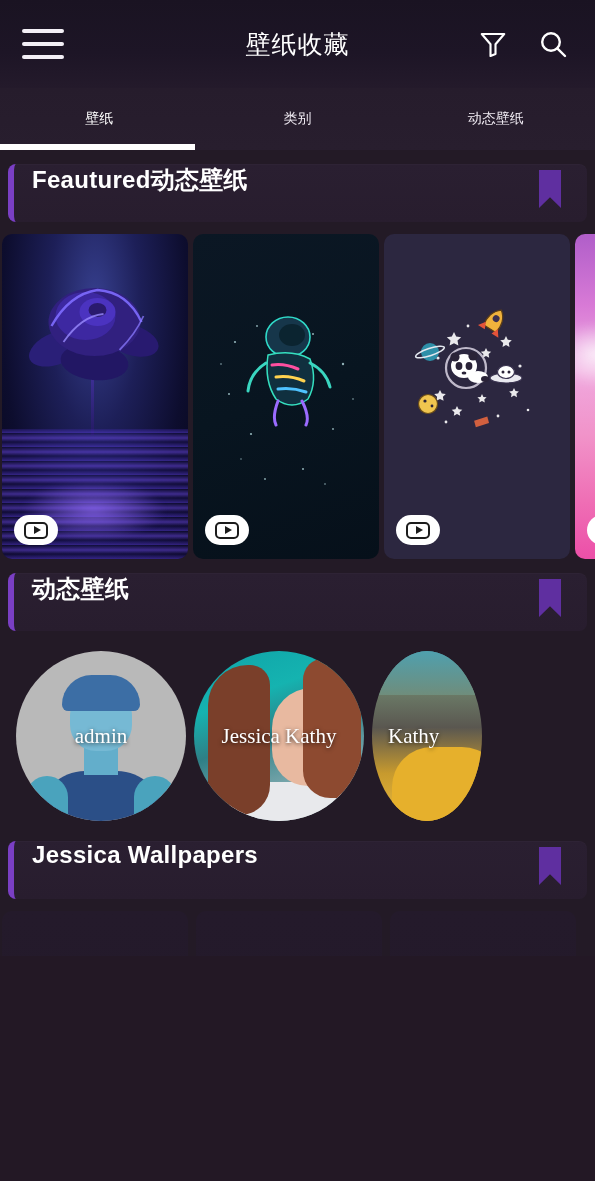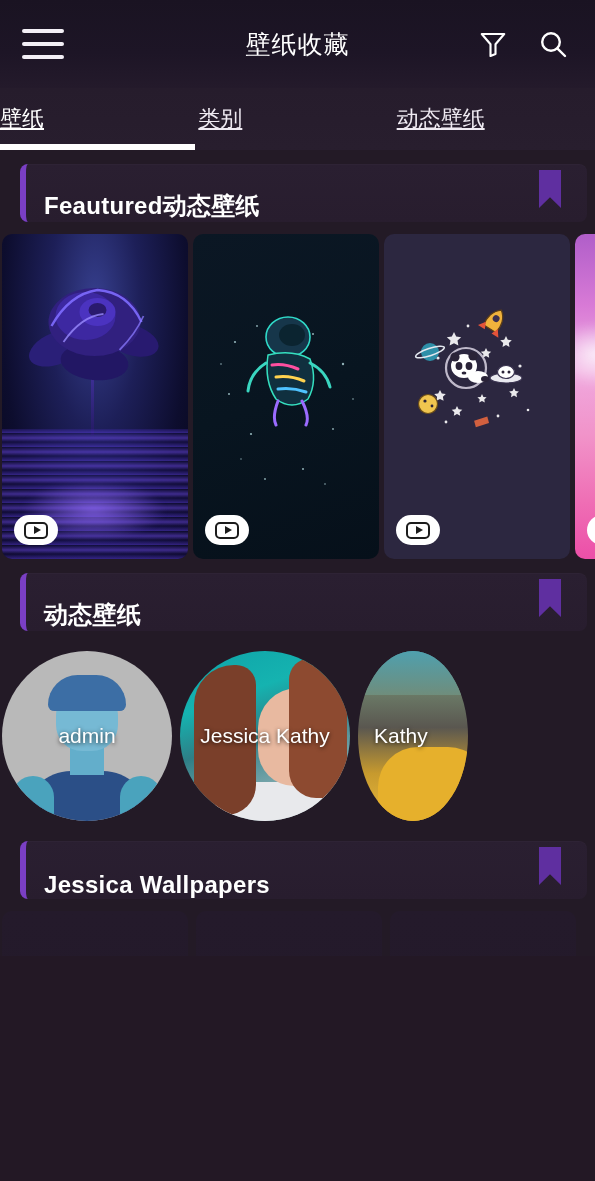--- a/index.html
+++ b/index.html
@@ -25,31 +25,31 @@
   }
   .appbar-actions{ margin-left:auto; display:flex; align-items:center; gap:20px; z-index:2; }
   .icon-btn{ width:40px; height:40px; display:flex; align-items:center; justify-content:center; cursor:pointer; }
 
   
   .tabs{
     position:relative; height:62px; width:100%;
     background:linear-gradient(180deg,#261c2c 0%,#281e2e 100%);
     display:flex; align-items:center;
   }
-  .tab{ flex:1; text-align:left; font-size:22px; color:#efeaf2; cursor:pointer;text-decoration:underline; }
+  .tab{ flex:1; text-align:center; font-size:14px; color:#efeaf2; cursor:pointer; }
   .tab.active{ color:#ffffff; }
   .tab-indicator{
     position:absolute; left:0; bottom:0; width:195px; height:6px; background:#ffffff;
   }
 
   
   .section{
-    margin:14px 8px 0 20px; height:58px; border-radius:8px;
+    margin:14px 8px 0 8px; height:58px; border-radius:8px;
     background:linear-gradient(180deg,#2a1f31 0%,#281d2e 100%);
-    display:flex; align-items:flex-end; position:relative;
+    display:flex; align-items:flex-start; position:relative;
     border-left:6px solid #7a3fc4;
     box-shadow:0 1px 0 rgba(255,255,255,0.02) inset;
   }
   .section-title{ font-size:24px; color:#ffffff; font-weight:600; padding-left:18px; letter-spacing:.3px; }
   .ribbon{
     position:absolute; right:26px; top:6px; width:22px; height:38px;
     background:#5f2fa0;
     clip-path:polygon(0 0,100% 0,100% 100%,50% 72%,0 100%);
   }
 
@@ -95,21 +95,21 @@
   .panda-bg{ position:absolute; inset:0; background:#2c2740; }
   .panda-scene{ position:absolute; left:50%; top:42%; transform:translate(-50%,-50%); width:150px; height:150px; }
 
   
   .pink-bg{ position:absolute; inset:0;
     background:linear-gradient(180deg,#b05ec9 0%,#d87ad6 22%,#f0a9df 42%,#f193c9 62%,#ef6fb5 82%,#ec4fa8 100%); }
   .pink-cloud{ position:absolute; left:-20%; top:26%; width:140%; height:22%;
     background:radial-gradient(ellipse at 40% 50%, rgba(255,255,255,.85), rgba(255,255,255,0) 65%); filter:blur(4px); }
 
   
-  .users-row{ display:flex; gap:8px; margin-top:14px; padding-left:2px; height:182px; align-items:center; overflow:hidden; }
+  .users-row{ display:flex; gap:8px; margin-top:14px; padding-left:16px; height:182px; align-items:center; overflow:hidden;font-family:Liberation Serif, serif; }
   .user{ position:relative; flex:0 0 auto; width:170px; height:170px; border-radius:50%; overflow:hidden; cursor:pointer; }
   .user .uname{
     position:absolute; left:0; right:0; top:50%; transform:translateY(-50%);
     text-align:center; color:#ffffff; font-size:21px; white-space:nowrap;
     text-shadow:0 1px 4px rgba(0,0,0,.75); padding:0 4px;
   }
   .user.u4{ width:110px; }
   .user.u4 .uname{ text-align:left; padding-left:16px; }
   
   .av-admin{ position:absolute; inset:0; background:#b9b9b9; }

